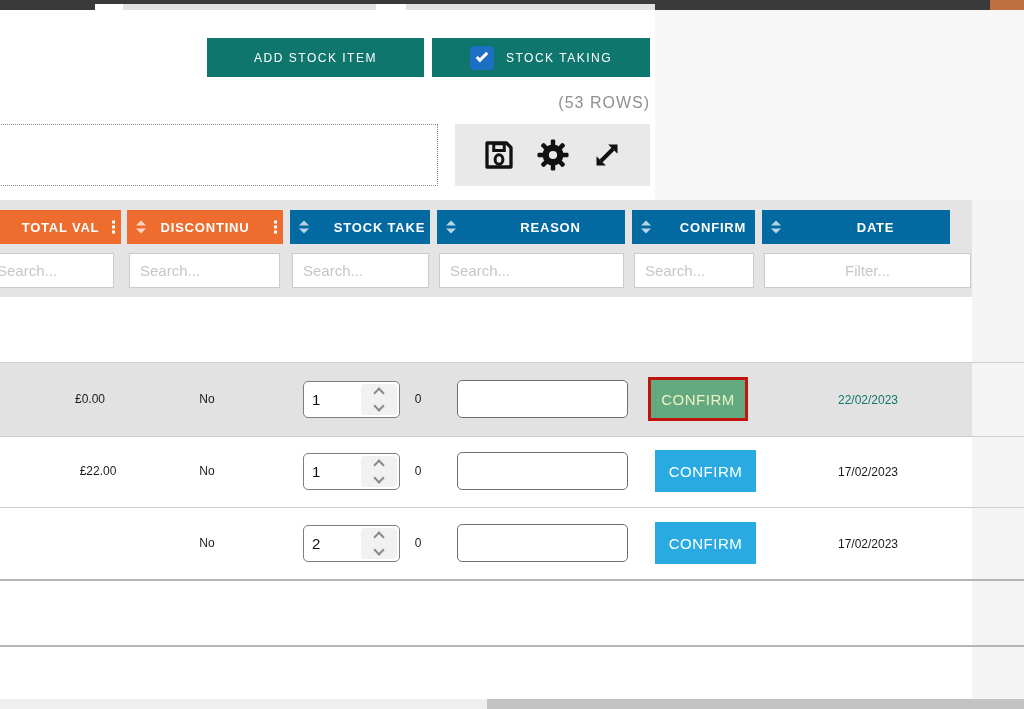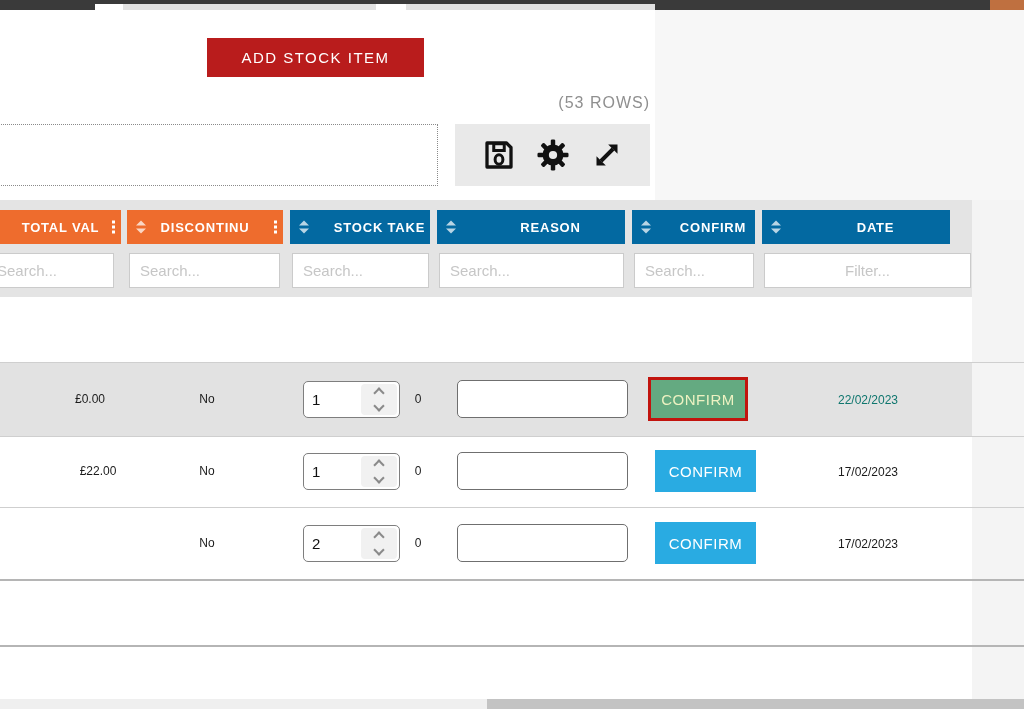--- a/index.html
+++ b/index.html
@@ -9,22 +9,22 @@
 
   
   .topbar { left:0; top:0; width:1024px; height:10px; background:#3a3a3a; }
   .tab-notch-white { background:#ffffff; }
   .tab-notch-gray { background:#e2e2e2; }
   .tab-orange { background:#bf7040; }
 
   .topright-bg { left:655px; top:10px; width:369px; height:192px; background:#f7f7f7; }
 
   
-  .blue-btn { background:#b91c1c; color:#fff; border:none; font-family:"Liberation Sans",sans-serif;
-    font-size:15px; letter-spacing:1.5px; display:flex; align-items:center; justify-content:center;
+  .blue-btn { background:#0f766e; color:#fff; border:none; font-family:"Liberation Sans",sans-serif;
+    font-size:12px; letter-spacing:1.5px; display:flex; align-items:center; justify-content:center;
     cursor:pointer; }
   .checkbox { width:24px; height:24px; background:#1d6fc4; border-radius:4px; margin-right:12px;
     display:flex; align-items:center; justify-content:center; }
   .checkmark { width:6px; height:12px; border-right:3px solid #fff; border-bottom:3px solid #fff;
     transform: rotate(45deg); margin-top:-3px; }
 
   .rows-count { color:#8f8f8f; font-size:16px; letter-spacing:1px; text-align:right; }
 
   .dotted-box { background:#fff; border:1px dotted #8a8a8a; }
   .icon-box { background:#e9e9e9; display:flex; align-items:center; justify-content:center; gap:16px; }
@@ -93,20 +93,26 @@
   <div class="abs tab-notch-white" style="left:376px;top:4px;width:30px;height:6px;"></div>
   <div class="abs tab-notch-gray" style="left:406px;top:4px;width:249px;height:6px;"></div>
   <div class="abs tab-orange" style="left:990px;top:0;width:34px;height:10px;"></div>
 
   <div class="abs topright-bg"></div>
 
   <button class="abs blue-btn" style="left:207px;top:38px;width:217px;height:39px;">
     <span>ADD STOCK ITEM</span>
   </button>
 
+  <button class="abs blue-btn" style="left:432px;top:38px;width:218px;height:39px;">
+    <span class="checkbox">
+      <span class="checkmark"></span>
+    </span>
+    <span>STOCK TAKING</span>
+  </button>
 
   <div class="abs rows-count" style="left:430px;top:94px;width:220px;">(53 ROWS)</div>
 
   <div class="abs dotted-box" style="left:-8px;top:124px;width:446px;height:62px;"></div>
 
   <div class="abs icon-box" style="left:455px;top:124px;width:195px;height:62px;">
     <span class="tool-icon">
       <svg width="36" height="36" viewBox="0 0 24 24">
         <path d="M4 4 h13 l3 3 v13 h-16 z" fill="none" stroke="#111" stroke-width="2.2" stroke-linejoin="round"></path>
         <rect x="8.5" y="4.5" width="7" height="4.5" fill="none" stroke="#111" stroke-width="2"></rect>

